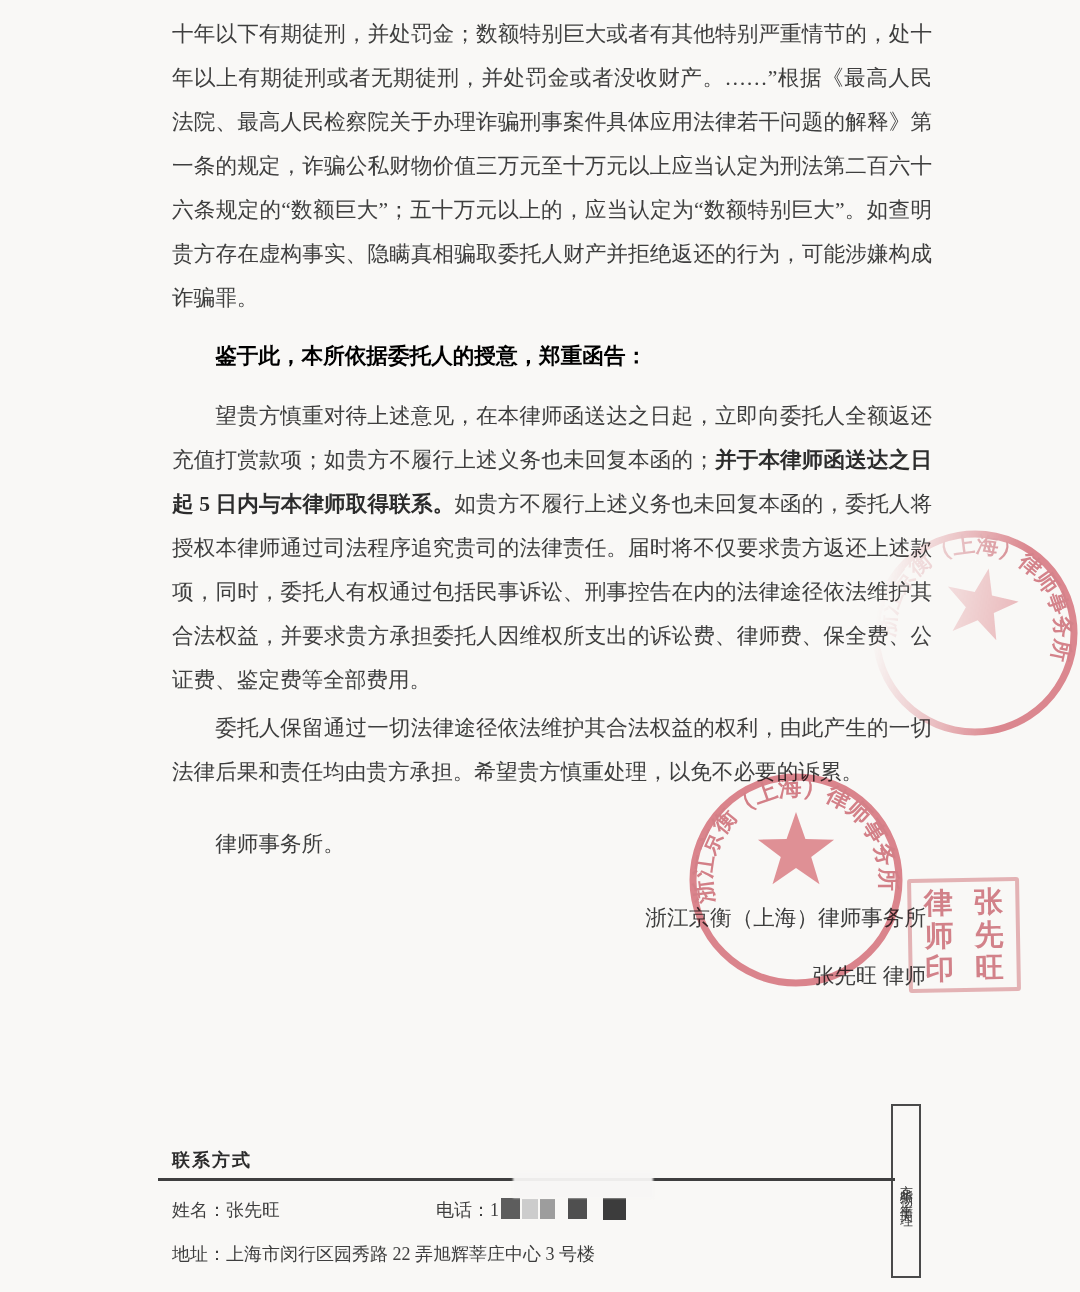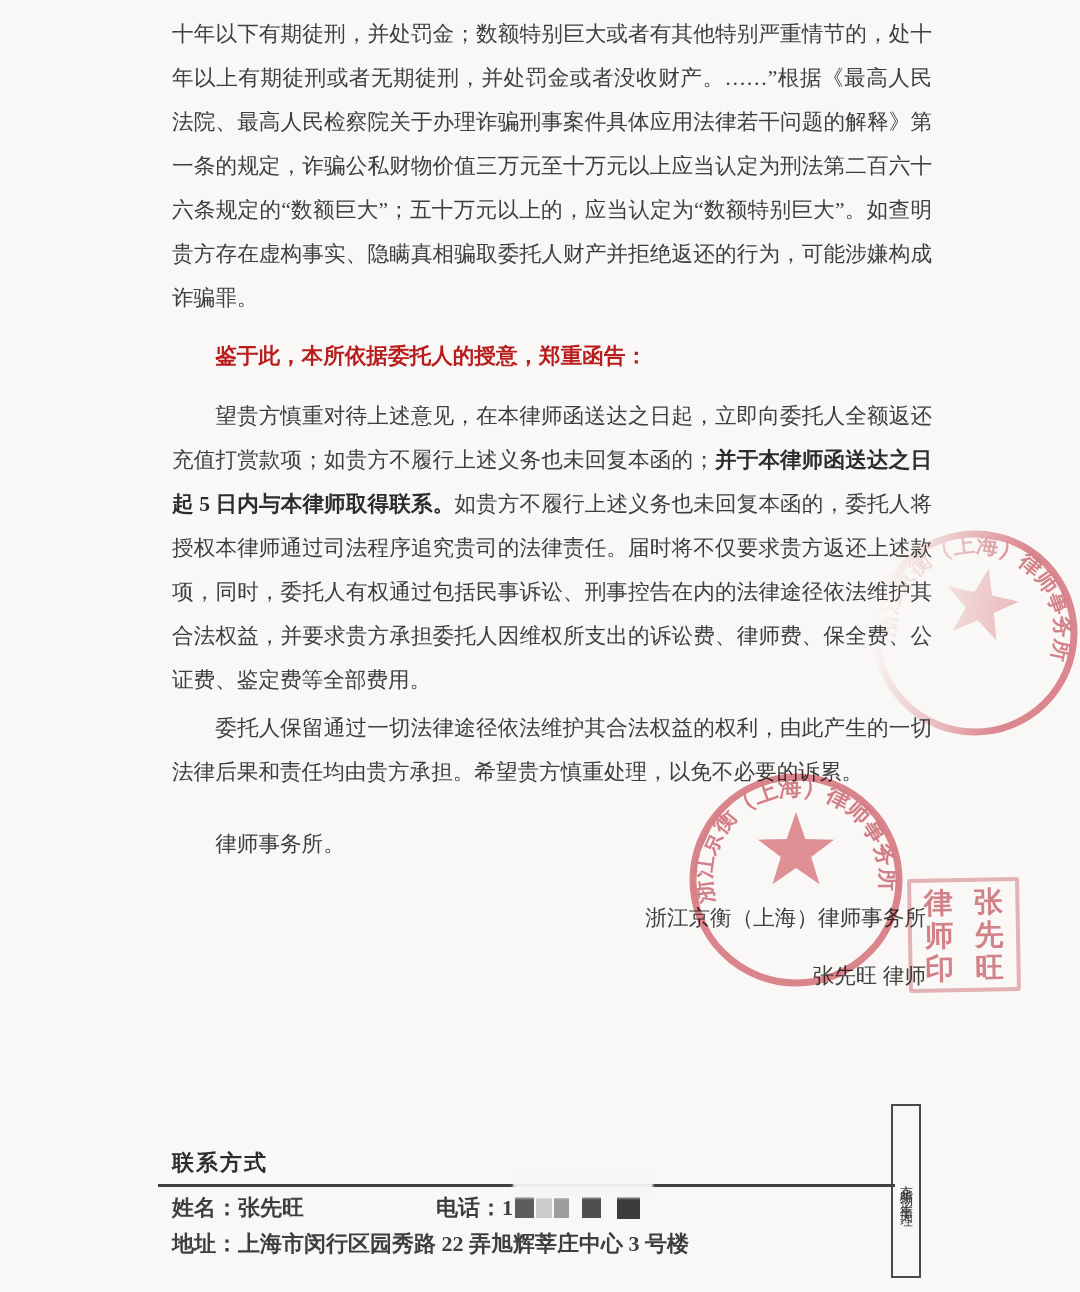--- a/index.html
+++ b/index.html
@@ -11,21 +11,21 @@
     font-family:"Liberation Serif","DejaVu Serif",serif;
     color:#3e3e3e;
   }
   
   .doc-column{
     position:absolute;left:172px;top:12px;width:760px;
     font-size:21.6px;line-height:44px;text-align:justify;
   }
   .para{margin:0;}
   .indent{text-indent:2em;}
-  .heading{margin-top:14px;font-weight:bold;color:#b91c1c;}
+  .heading{margin-top:14px;font-weight:bold;color:#000000;}
   .p-demand{margin-top:16px;}
   .p-reserve{margin-top:4px;}
   .closing{margin-top:28px;}
   .b{font-weight:bold;color:#2c2c2c;}
   .sig{text-align:right;padding-right:6px;}
   .sig-line{line-height:44px;}
   .sig-firm{margin-top:30px;}
   .sig-lawyer{margin-top:14px;text-align:right;}
   .sig-date{margin-top:16px;letter-spacing:1px;}
   
@@ -52,26 +52,26 @@
   
   .side-box{
     position:absolute;left:891px;top:1104px;width:30px;height:174px;
     border:2px solid #4a4a4a;box-sizing:border-box;
     display:flex;align-items:center;justify-content:center;
   }
   .side-box span{
     writing-mode:vertical-rl;font-size:13px;letter-spacing:3px;color:#3c3c3c;
   }
   
-  .contact{position:absolute;left:158px;top:1148px;width:737px;font-size:22px;}
+  .contact{position:absolute;left:158px;top:1148px;width:737px;font-size:18px;}
   .contact-title-row{
     padding:0 0 6px 14px;border-bottom:3px solid #3f3f3f;
   }
   .contact-title{font-weight:bold;color:#2c2c2c;letter-spacing:2px;}
-  .contact-row{padding-left:14px;margin-top:6px;line-height:30px;white-space:nowrap;font-weight:bold;}
+  .contact-row{padding-left:14px;margin-top:14px;line-height:30px;white-space:nowrap;}
   .name-field{display:inline-block;width:264px;}
   .mosaic{display:inline-flex;align-items:center;gap:2px;vertical-align:-3px;margin-left:2px;}
   .mosaic i{display:inline-block;}
   .mb1{width:19px;height:21px;background:#5d5d5d;}
   .mb2{width:16px;height:20px;background:#cccccc;}
   .mb3{width:15px;height:20px;background:#9d9d9d;}
   .mgap1{width:9px;height:20px;}
   .mb4{width:19px;height:21px;background:#4f4f4f;}
   .mgap2{width:12px;height:20px;}
   .mb5{width:23px;height:22px;background:#3c3c3c;}

